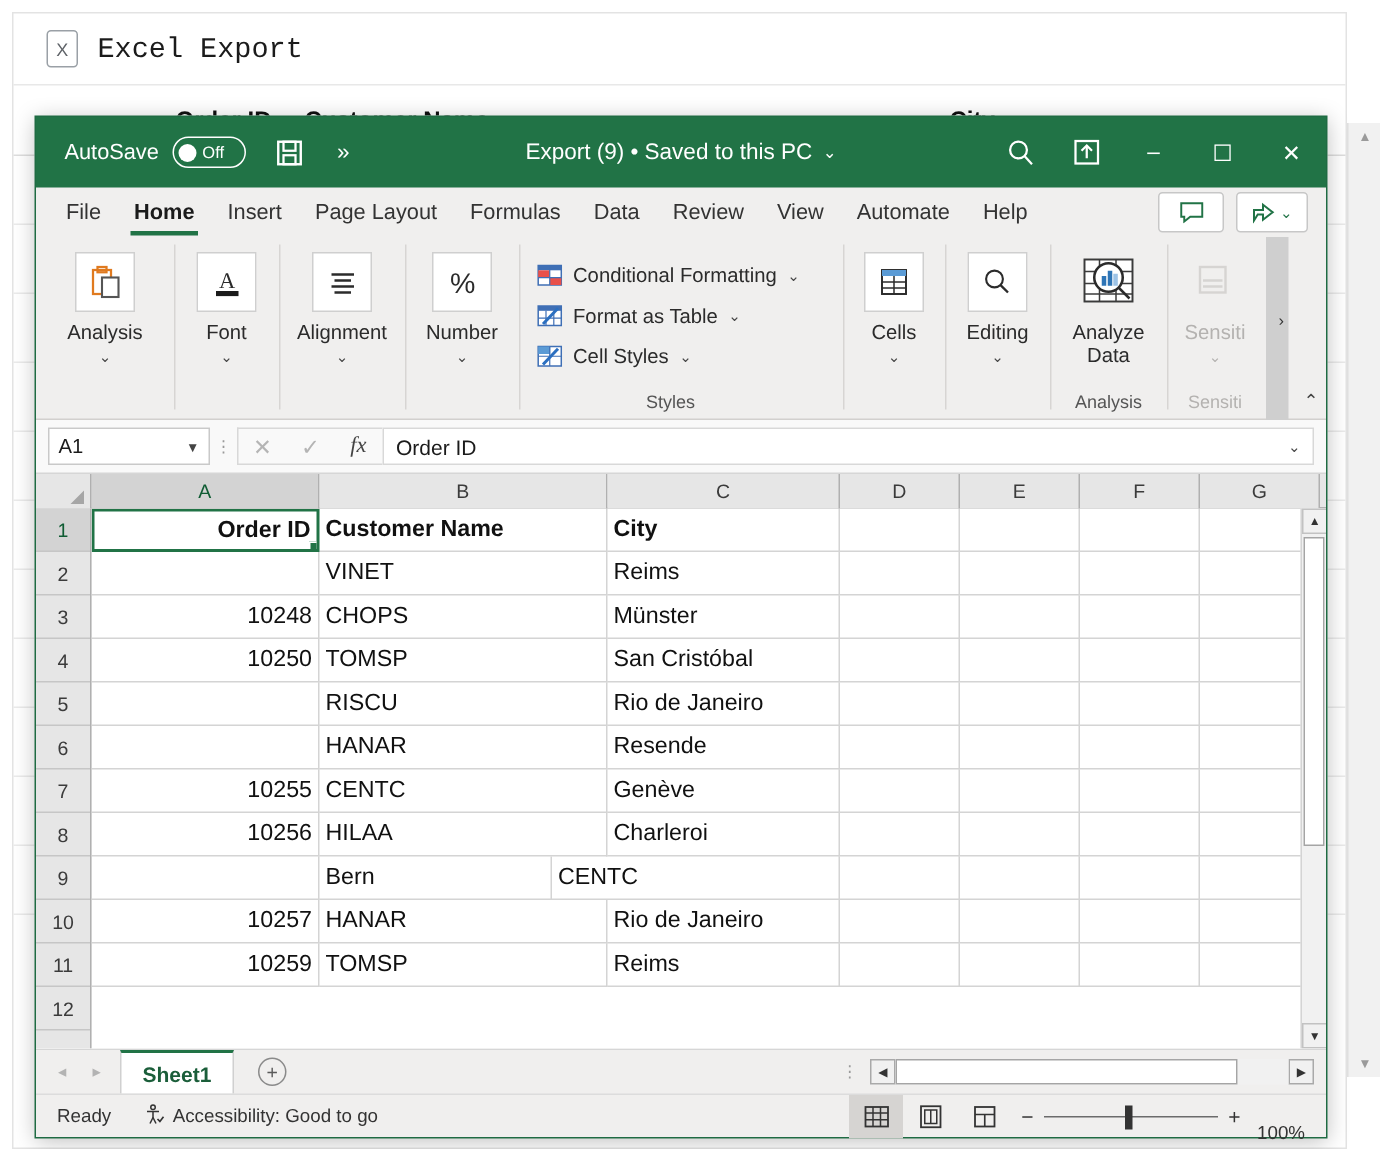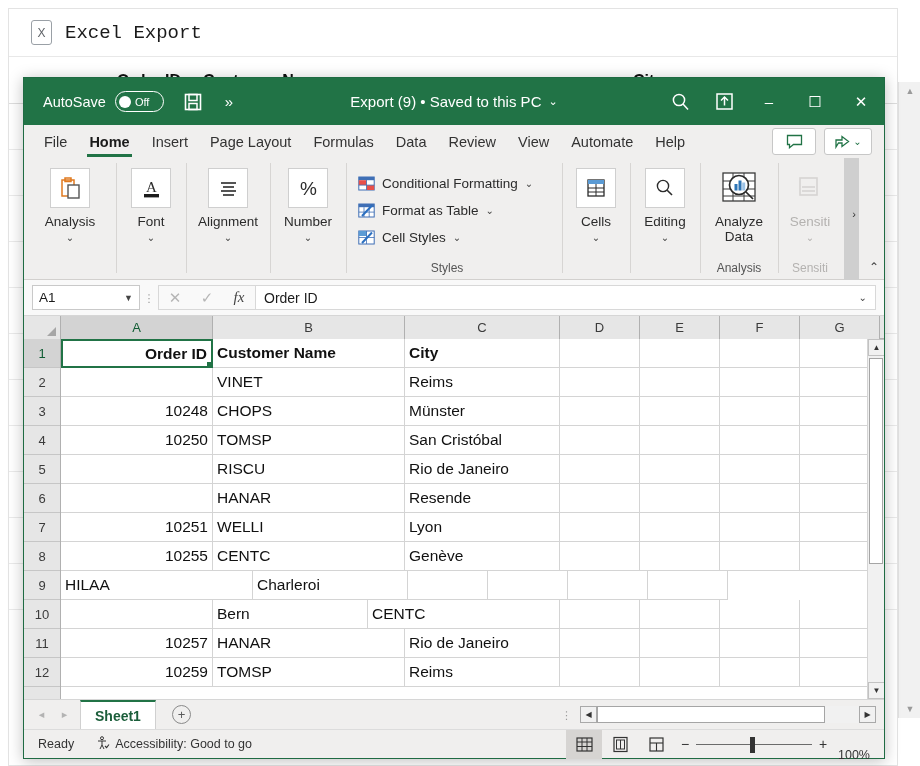--- a/index.html
+++ b/index.html
@@ -838,38 +838,30 @@
       <div class="grow">
         <div class="gcell num" style="width:152px"></div>
         <div class="gcell" style="width:192px">HANAR</div>
         <div class="gcell" style="width:155px">Resende</div>
         <div class="gcell" style="width:80px"></div>
         <div class="gcell" style="width:80px"></div>
         <div class="gcell" style="width:80px"></div>
         <div class="gcell" style="width:80px"></div>
       </div>
       <div class="grow">
-        <div class="gcell num" style="width:152px">10251</div>
-        <div class="gcell" style="width:192px">WELLI</div>
-        <div class="gcell" style="width:155px">Lyon</div>
-        <div class="gcell" style="width:80px"></div>
-        <div class="gcell" style="width:80px"></div>
-        <div class="gcell" style="width:80px"></div>
-        <div class="gcell" style="width:80px"></div>
-      </div>
-      <div class="grow">
         <div class="gcell num" style="width:152px">10255</div>
         <div class="gcell" style="width:192px">CENTC</div>
         <div class="gcell" style="width:155px">Genève</div>
         <div class="gcell" style="width:80px"></div>
         <div class="gcell" style="width:80px"></div>
         <div class="gcell" style="width:80px"></div>
         <div class="gcell" style="width:80px"></div>
       </div>
       <div class="grow">
+        <div class="gcell num" style="width:152px">10256</div>
         <div class="gcell" style="width:192px">HILAA</div>
         <div class="gcell" style="width:155px">Charleroi</div>
         <div class="gcell" style="width:80px"></div>
         <div class="gcell" style="width:80px"></div>
         <div class="gcell" style="width:80px"></div>
         <div class="gcell" style="width:80px"></div>
       </div>
       <div class="grow">
         <div class="gcell num" style="width:152px"></div>
         <div class="gcell" style="width:155px">Bern</div>

